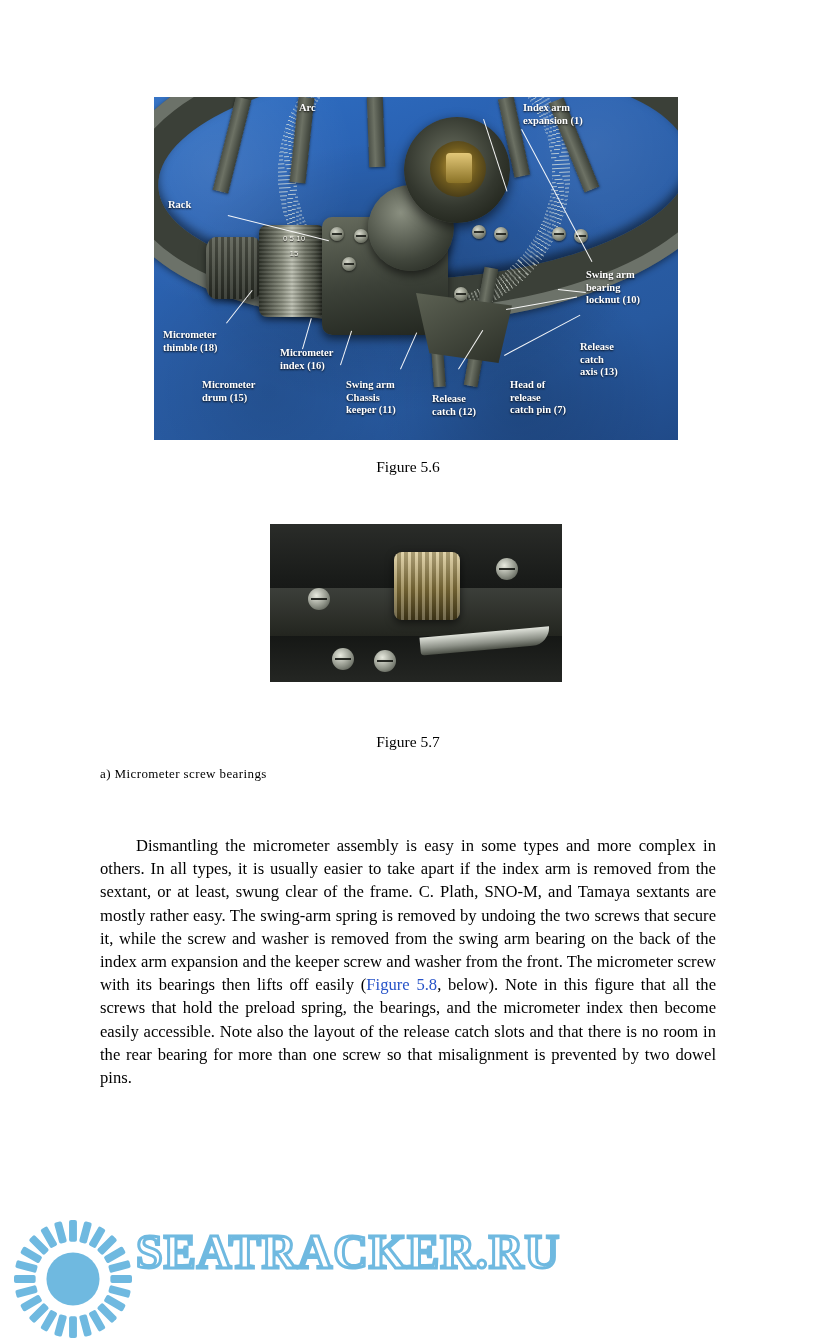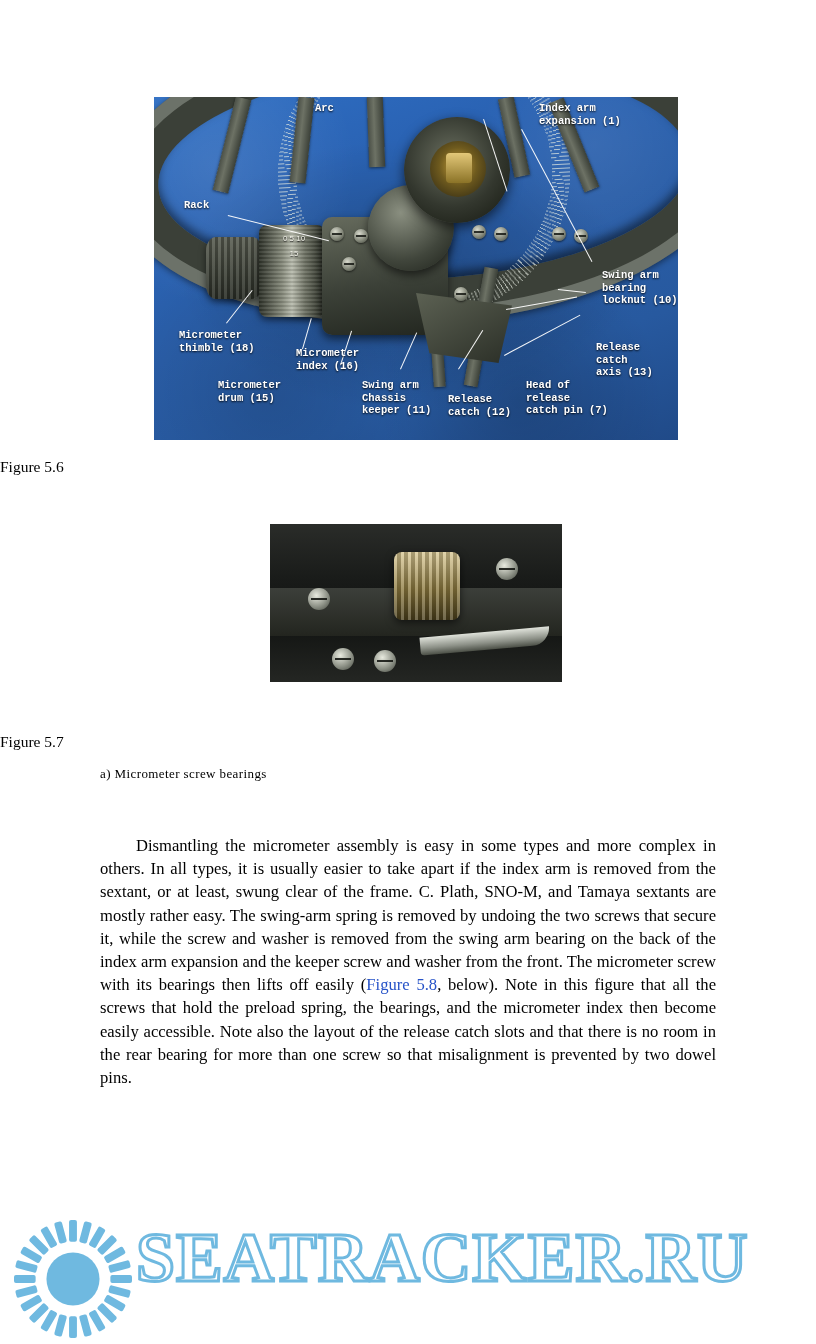--- a/index.html
+++ b/index.html
@@ -211,41 +211,41 @@
     position: absolute;
     left: 2px; top: 6px;
     width: 10px; height: 2px;
     background: rgba(20,22,18,0.85);
   }
 
   
   .cal {
     position: absolute;
     color: #ffffff;
-    font-family: Liberation Mono, monospace;
+    font-family: Liberation Serif, serif;
     font-size: 10.5px;
     font-weight: bold;
     line-height: 12.5px;
     text-shadow: 0 1px 2px rgba(0,0,0,0.9);
     white-space: pre-line;
-    margin-left: 16px;
   }
   .lead {
     position: absolute;
     height: 1px;
     background: #ffffff;
     transform-origin: 0 0;
     opacity: 0.95;
   }
 
   
   .caption {
     position: absolute;
     width: 816px;
     left: 0;
+    text-align: center;
     font-family: "Liberation Serif", serif;
     font-size: 15.5px;
     line-height: 21px;
   }
 
   
   .fig57-wrap {
     position: absolute;
     left: 270px;
     top: 524px;
@@ -333,23 +333,23 @@
   .wm-sun {
     position: absolute;
     left: 14px;
     top: 6px;
     width: 118px;
     height: 118px;
   }
   .wm-text {
     position: absolute;
     left: 136px;
-    top: 4px;
+    top: 10px;
     font-family: "Liberation Serif", serif;
-    font-size: 70px;
+    font-size: 48px;
     font-weight: bold;
     letter-spacing: 1px;
     color: #ffffff;
     -webkit-text-stroke: 3px #6fb9e0;
     text-shadow: 0 0 1px #6fb9e0;
   }
 </style>
 </head>
 <body>
 

